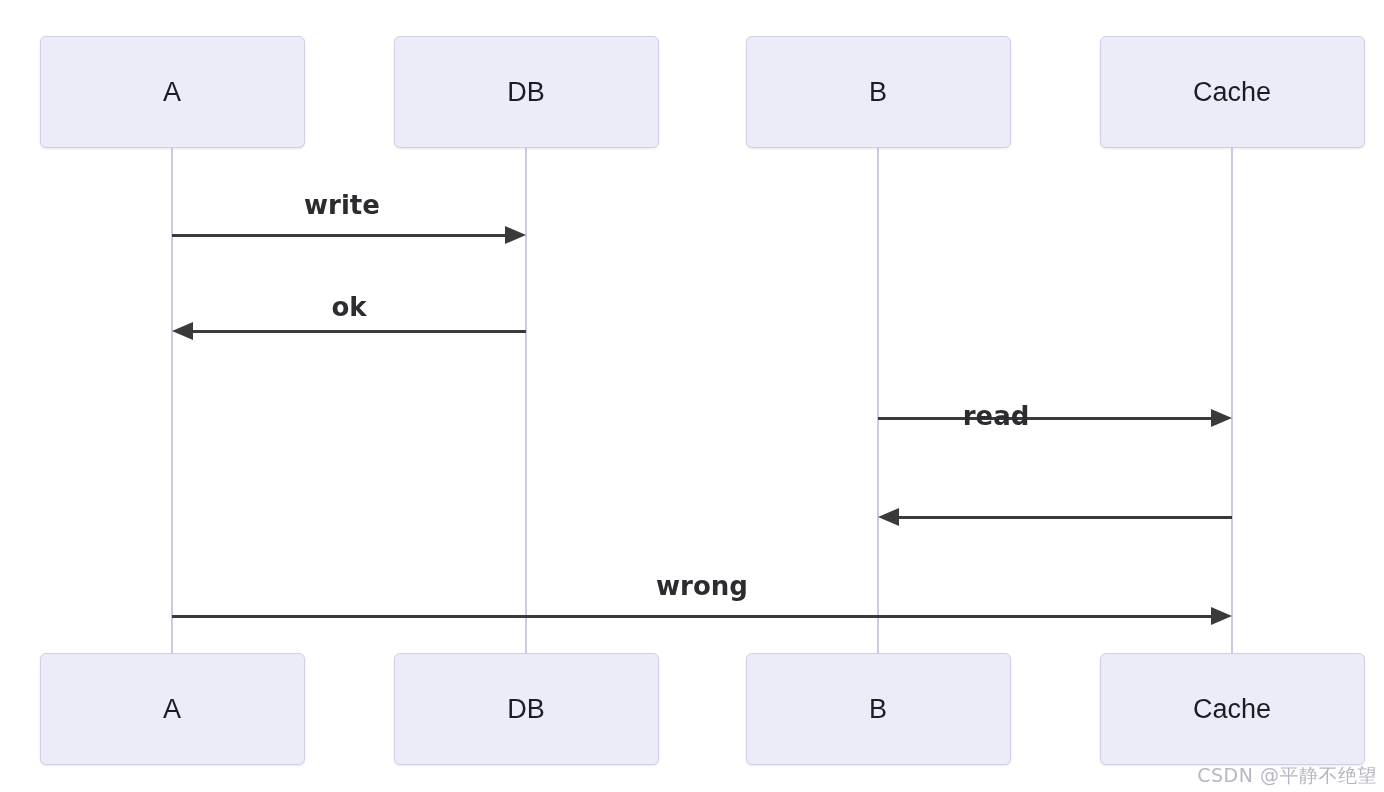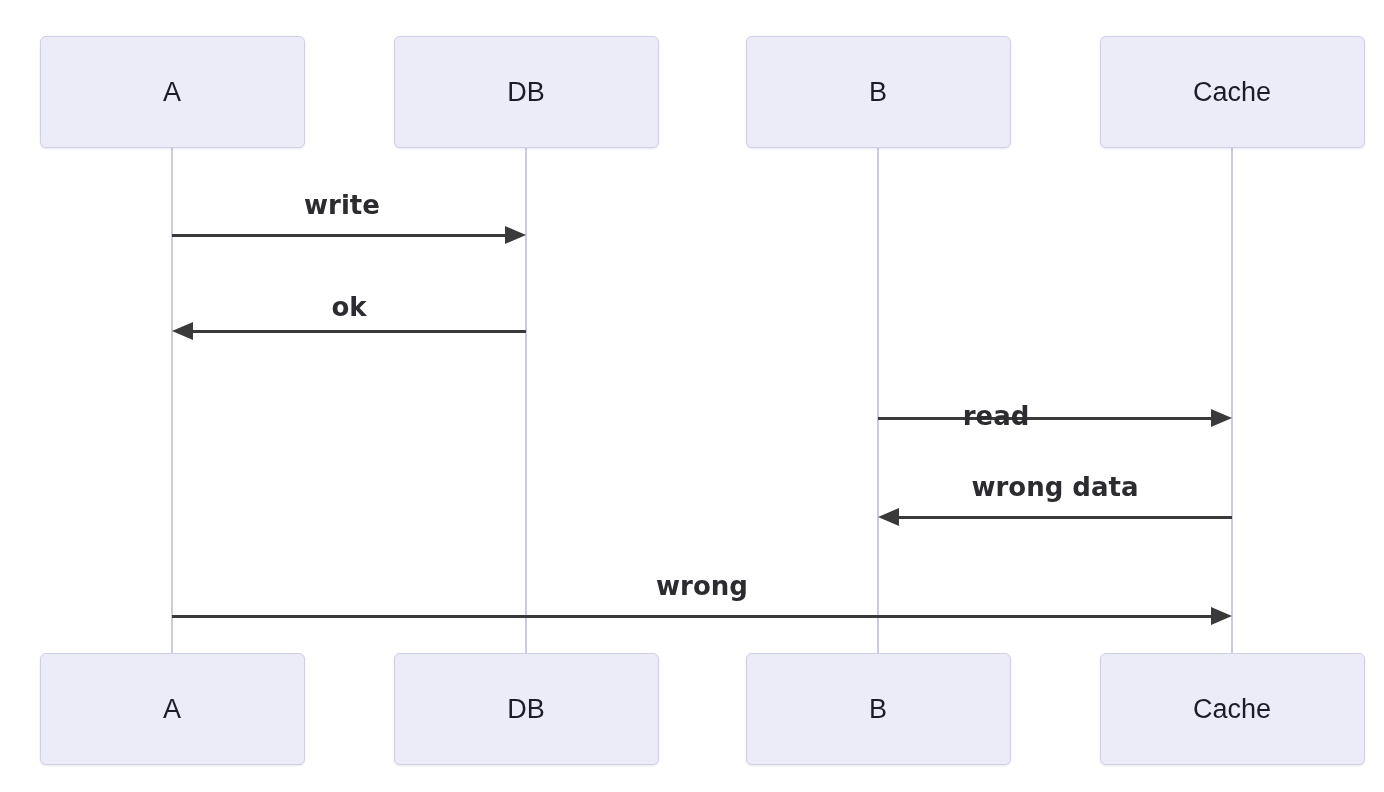--- a/index.html
+++ b/index.html
@@ -68,20 +68,21 @@
     font-size: 19px;
     color: #b6b6c4;
     font-family: "DejaVu Sans", "Liberation Sans", sans-serif;
     letter-spacing: 0.5px;
   }
 </style>
 </head>
 <body>
 
 <div class="canvas" id="diagram">
+  <div class="watermark">CSDN @平静不绝望</div>
 <div class="lifeline" style="left: 171px; top: 148px; height: 505px;"></div>
     <div class="actor-box" style="left: 39.5px; top: 36px;">
       <span class="actor-label">A</span>
     </div>
     <div class="actor-box" style="left: 39.5px; top: 653px;">
       <span class="actor-label">A</span>
     </div>
     <div class="lifeline" style="left: 525px; top: 148px; height: 505px;"></div>
     <div class="actor-box" style="left: 393.5px; top: 36px;">
       <span class="actor-label">DB</span>
@@ -107,17 +108,16 @@
     <div class="msg-head right" style="top: 226px; left: 505px;"></div>
     <div class="msg-label" style="left: 342px; top: 190px;">write</div>
     <div class="msg-line" style="top: 330px; left: 191px; width: 335px;"></div>
     <div class="msg-head left" style="top: 322px; left: 172px;"></div>
     <div class="msg-label" style="left: 349px; top: 292px;">ok</div>
     <div class="msg-line" style="top: 417px; left: 878px; width: 335px;"></div>
     <div class="msg-head right" style="top: 409px; left: 1211px;"></div>
     <div class="msg-label" style="left: 996px; top: 373px; margin-top: 28px;">read</div>
     <div class="msg-line" style="top: 516px; left: 897px; width: 335px;"></div>
     <div class="msg-head left" style="top: 508px; left: 878px;"></div>
-    <div class="msg-label" style="left: 1055px; top: 472px;">wrong data</div>
     <div class="msg-line" style="top: 615px; left: 172px; width: 1041px;"></div>
     <div class="msg-head right" style="top: 607px; left: 1211px;"></div>
     <div class="msg-label" style="left: 702px; top: 571px;">wrong</div>
   </div>
 
 </body></html>

